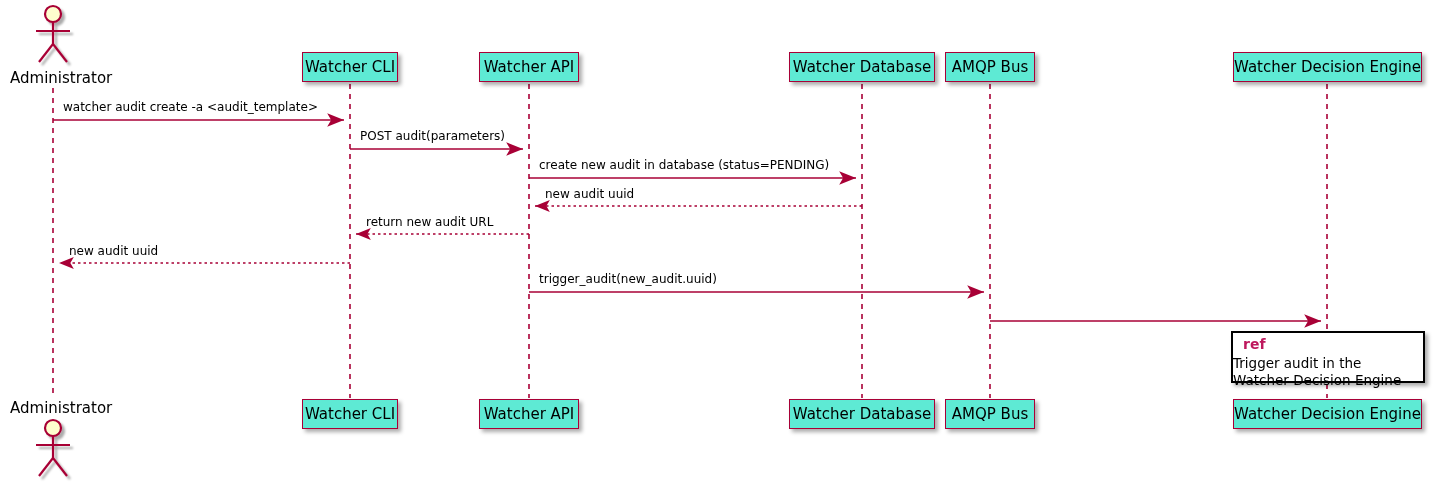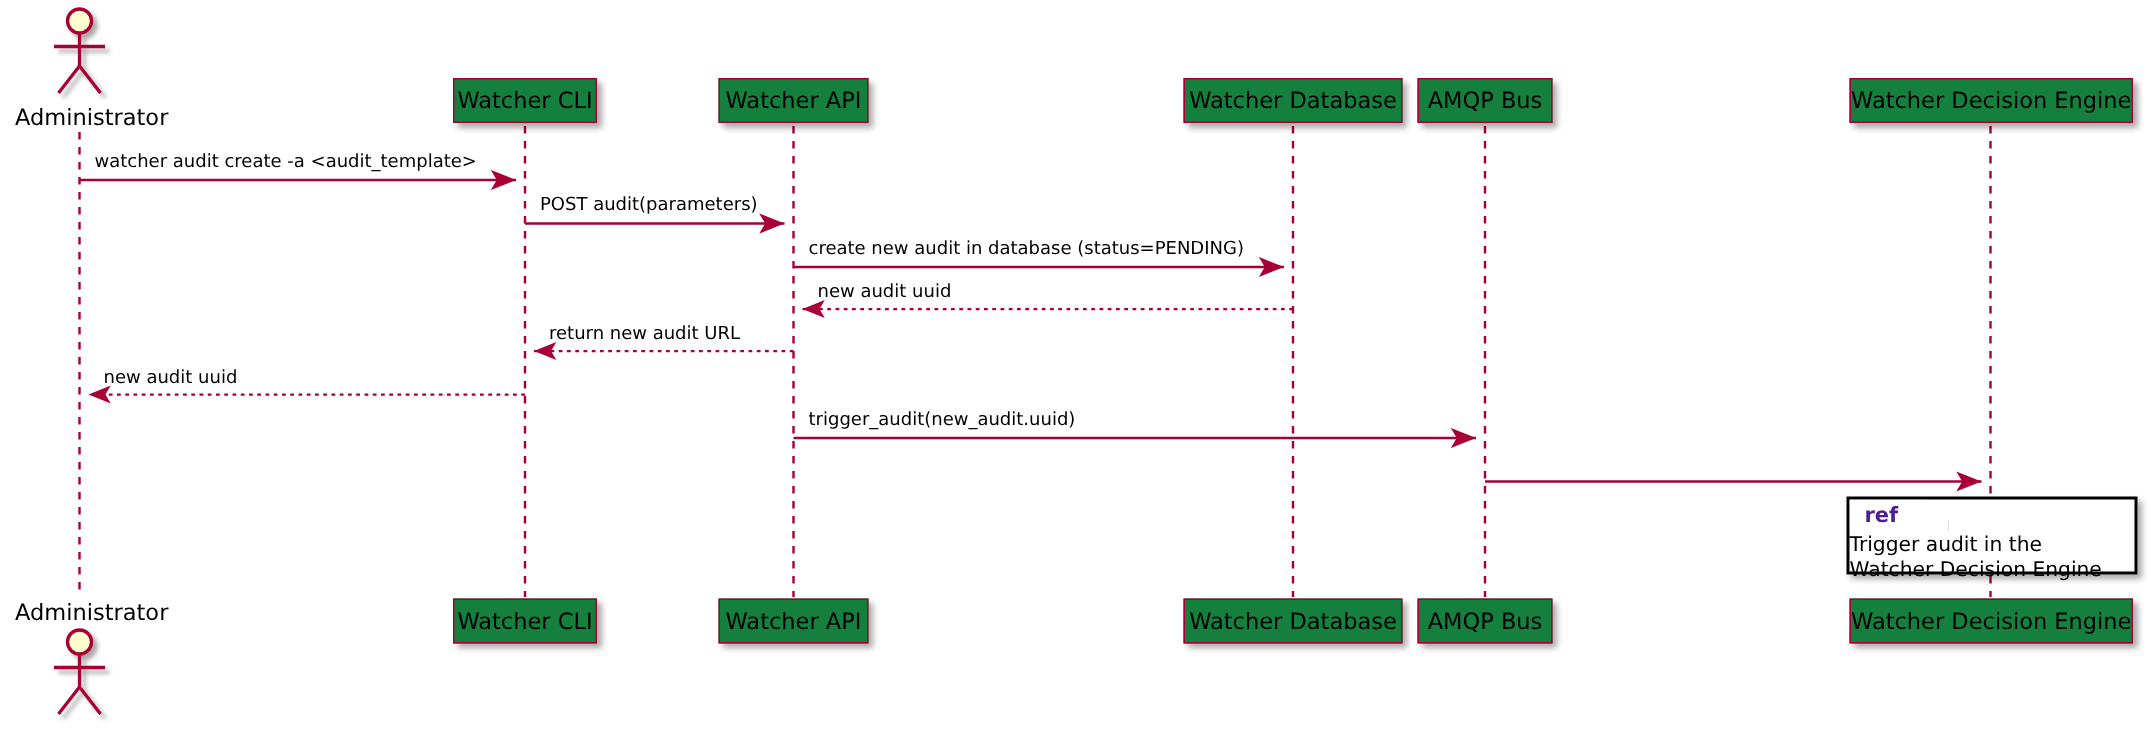--- a/index.html
+++ b/index.html
@@ -21,21 +21,21 @@
   svg.layer {
     position: absolute;
     left: 0;
     top: 0;
     width: 1434px;
     height: 486px;
   }
   .participant-box {
     position: absolute;
     box-sizing: border-box;
-    background: #15803d;
+    background: #5eead4;
     border: 1.5px solid #A80036;
     box-shadow: 3px 3px 4px rgba(0,0,0,0.33);
     display: flex;
     align-items: center;
     justify-content: center;
     font-size: 15px;
     color: #000000;
     white-space: nowrap;
     line-height: 1;
   }
@@ -68,21 +68,21 @@
     background: #FFFFFF;
     border-right: 2px solid #000000;
     border-bottom: 2px solid #000000;
   }
   .ref-tab-label {
     position: absolute;
     left: 10px;
     top: 3px;
     font-size: 14px;
     font-weight: bold;
-    color: #4c1d95;
+    color: #be185d;
   }
   .ref-body {
     position: absolute;
     left: 0;
     top: 22px;
     width: 100%;
     text-align: left;
     font-size: 13.5px;
     color: #000000;
     line-height: 17px;

